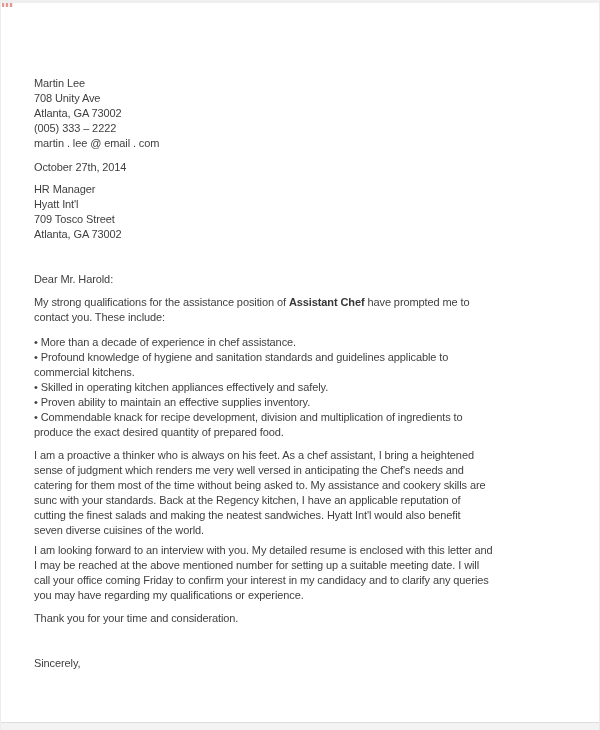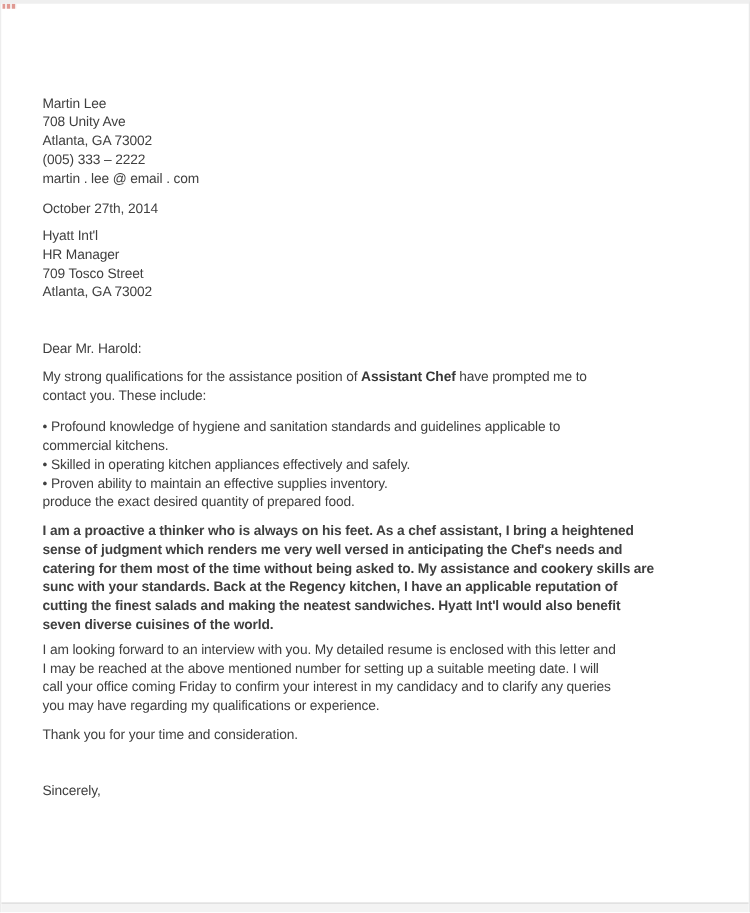--- a/index.html
+++ b/index.html
@@ -41,21 +41,21 @@
     background: #f3f3f3;
     border-top: 1px solid #dcdcdc;
   }
   .block { margin: 0; }
   .sender-block    { margin-bottom: 9px; }
   .date-line       { margin-bottom: 7px; }
   .recipient-block { margin-bottom: 30px; }
   .salutation      { margin-bottom: 8px; }
   .intro-paragraph { margin-bottom: 10px; }
   .bullet-list     { margin-bottom: 8px; }
-  .experience-paragraph { margin-bottom: 5px; font-weight: bold; }
+  .experience-paragraph { margin-bottom: 5px; }
   .interview-paragraph  { margin-bottom: 8px; }
   .thanks-line     { margin-bottom: 30px; }
   .line { white-space: nowrap; }
   .bold-inline { font-weight: bold; color: #383838; }
 </style>
 </head>
 <body>
 
 <div class="page">
   <div class="corner-mark"></div>
@@ -64,38 +64,40 @@
       <div class="line">Martin Lee</div>
       <div class="line">708 Unity Ave</div>
       <div class="line">Atlanta, GA 73002</div>
       <div class="line">(005) 333 – 2222</div>
       <div class="line">martin . lee @ email . com</div>
     </div>
 
   <div class="block date-line line">October 27th, 2014</div>
 
   <div class="block recipient-block">
+      <div class="line">HR Manager</div>
       <div class="line">Hyatt Int'l</div>
-      <div class="line">HR Manager</div>
       <div class="line">709 Tosco Street</div>
       <div class="line">Atlanta, GA 73002</div>
     </div>
 
   <div class="block salutation line">Dear Mr. Harold:</div>
 
   <div class="block intro-paragraph">
     <div class="line"><span>My strong qualifications for the assistance position of </span><span class="bold-inline">Assistant Chef</span><span> have prompted me to</span></div>
     <div class="line">contact you. These include:</div>
   </div>
 
   <div class="block bullet-list">
+      <div class="line">• More than a decade of experience in chef assistance.</div>
       <div class="line">• Profound knowledge of hygiene and sanitation standards and guidelines applicable to</div>
       <div class="line">commercial kitchens.</div>
       <div class="line">• Skilled in operating kitchen appliances effectively and safely.</div>
       <div class="line">• Proven ability to maintain an effective supplies inventory.</div>
+      <div class="line">• Commendable knack for recipe development, division and multiplication of ingredients to</div>
       <div class="line">produce the exact desired quantity of prepared food.</div>
     </div>
 
   <div class="block experience-paragraph">
       <div class="line">I am a proactive a thinker who is always on his feet. As a chef assistant, I bring a heightened</div>
       <div class="line">sense of judgment which renders me very well versed in anticipating the Chef's needs and</div>
       <div class="line">catering for them most of the time without being asked to. My assistance and cookery skills are</div>
       <div class="line">sunc with your standards. Back at the Regency kitchen, I have an applicable reputation of</div>
       <div class="line">cutting the finest salads and making the neatest sandwiches. Hyatt Int'l would also benefit</div>
       <div class="line">seven diverse cuisines of the world.</div>

